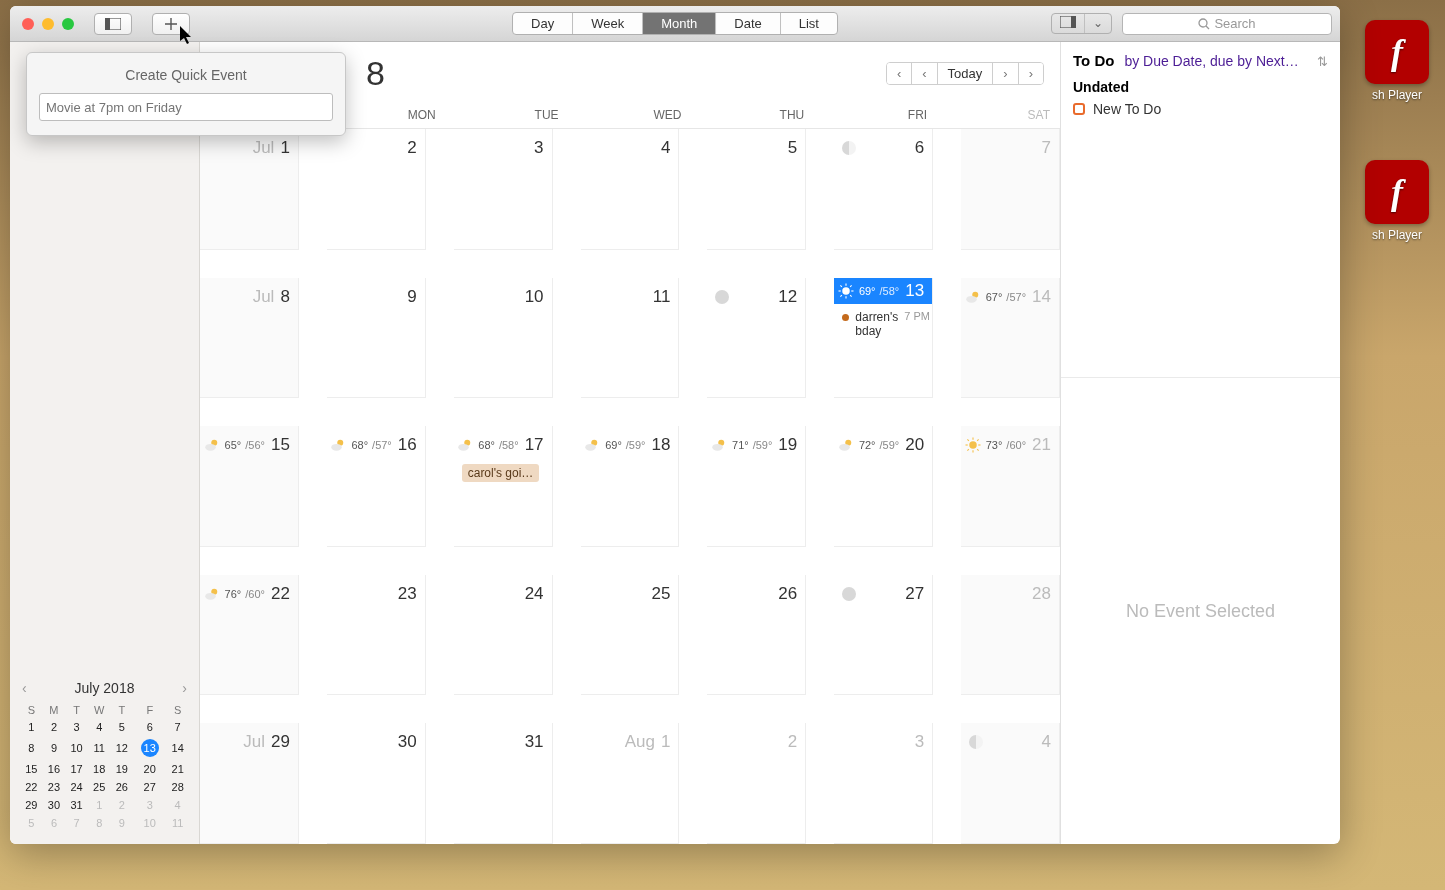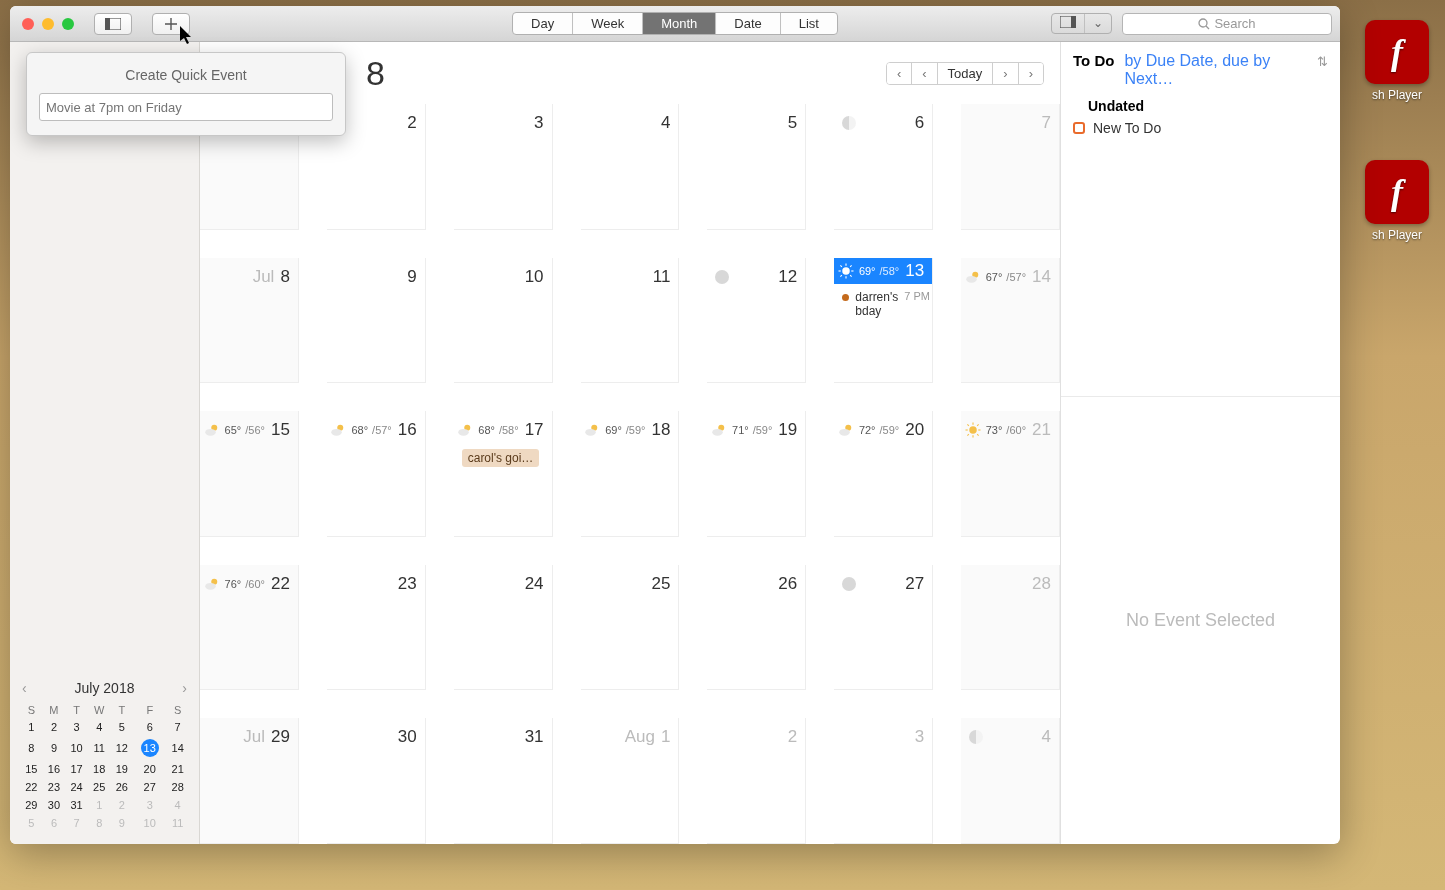--- a/index.html
+++ b/index.html
@@ -115,24 +115,24 @@
 .moon.half { background: linear-gradient(90deg,#D8D8D8 50%, #F3F3F3 50%); }
 
 .event { font-size:12px; color:#333; margin-top:6px; display:flex; align-items:flex-start; gap:6px;}
 .event .bullet { width:7px; height:7px; border-radius:50%; background:#C46A1C; margin-top:4px; flex-shrink:0;}
 .event .time { color:#999; font-size:11px; margin-left:auto; white-space:nowrap;}
 .event.pill { background:#EFD9C2; border-radius:3px; padding:2px 6px; color:#5A3A1A; display:inline-block;}
 
 .right-panel { width:280px; border-left:1px solid #E0E0E0; display:flex; flex-direction:column;}
 .right-panel .hdr { padding:10px 12px 6px; display:flex; align-items:baseline; gap:10px;}
 .right-panel .hdr .ttl { font-weight:600; font-size:15px;}
-.right-panel .hdr .sub { color:#3b82f6; font-size:16px; flex:1;}
+.right-panel .hdr .sub { color:#4c1d95; font-size:14px; flex:1;}
 .right-panel .hdr .sort { color:#999; font-size:13px;}
 .todo-sec { padding:0 12px; }
-.todo-sec h4 { font-size:14px; font-weight:600; margin:4px 15px 6px;}
+.todo-sec h4 { font-size:14px; font-weight:600; margin:4px 0 6px;}
 .todo-item { display:flex; align-items:center; gap:8px; font-size:14px; color:#333;}
 .todo-item .box { width:12px; height:12px; border:2px solid #E96B2C; border-radius:3px;}
 .no-event { flex:1; display:flex; align-items:center; justify-content:center; color:#BBB; font-size:18px; border-top:1px solid #EAEAEA; margin-top:260px;}
 
 .popover {
   position:absolute; left:16px; top:46px; width:320px;
   background:#F5F5F5; border:1px solid #C7C7C7; border-radius:6px;
   box-shadow: 0 6px 20px rgba(0,0,0,.25);
   padding:14px 12px 14px;
   z-index:50;
@@ -300,20 +300,29 @@
       <div class="month-header">
         <span class="month-title" style="margin-left:150px;">8</span>
         <div class="nav-group">
           <button class="chev">‹</button>
           <button class="chev">‹</button>
           <button>Today</button>
           <button class="chev">›</button>
           <button class="chev">›</button>
         </div>
       </div>
+      <div class="dow-row" id="dow-row">
+          <div class="dow"></div>
+          <div class="dow">MON</div>
+          <div class="dow">TUE</div>
+          <div class="dow">WED</div>
+          <div class="dow">THU</div>
+          <div class="dow">FRI</div>
+          <div class="dow sat">SAT</div>
+        </div>
       <div class="grid" id="grid">
           <div class="cell">
             <div class="date-row">
               <span class="monthlbl">Jul</span>
               <span class="">1</span>
             </div>
           </div>
           <div class="cell">
             <div class="date-row">
               <span class="">2</span>

